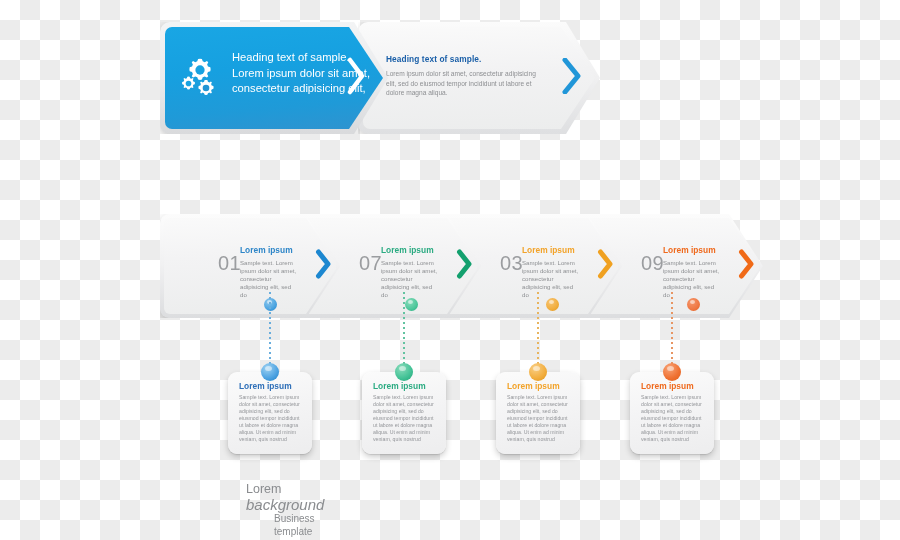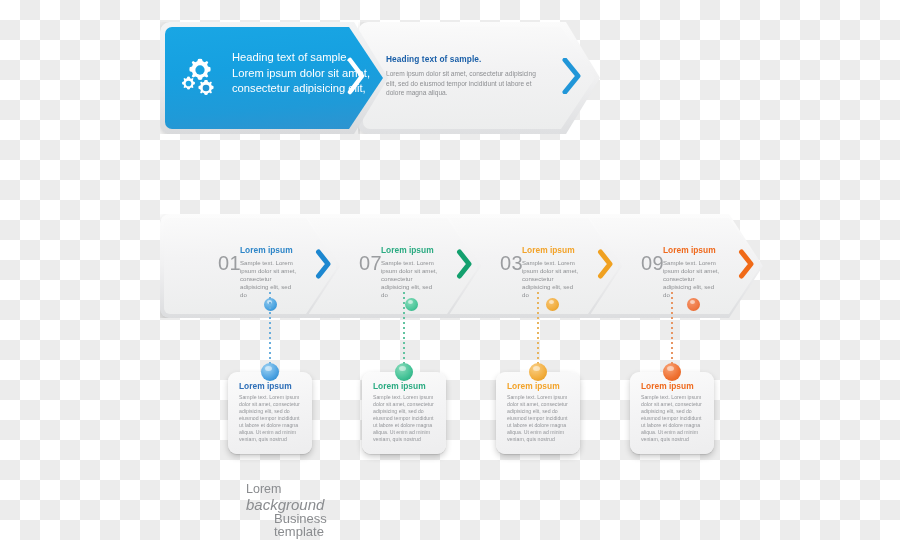--- a/index.html
+++ b/index.html
@@ -135,21 +135,21 @@
     content:"";position:absolute;left:4px;top:3px;width:7px;height:5px;border-radius:50%;
     background:rgba(255,255,255,.5);
   }
 
   
   .footer{position:absolute;left:190px;top:484px;width:160px;height:52px;}
   .logo{position:absolute;left:0;top:0;width:52px;height:48px;}
   .logo-txt{position:absolute;left:56px;top:-2px;color:#8a8c8f;}
   .logo-l1{font-size:12.5px;line-height:15px;}
   .logo-l2{font-size:15px;line-height:15px;font-style:italic;}
-  .logo-l3{font-size:13px;line-height:13px;padding-left:28px;}
+  .logo-l3{font-size:10px;line-height:13px;padding-left:28px;}
 </style>
 </head>
 <body>
 
 <div class="stage">
 
   <div class="hdr">
 
     <div class="hdr-panel hdr-grey">
       <div class="shape plate rounded"></div>

